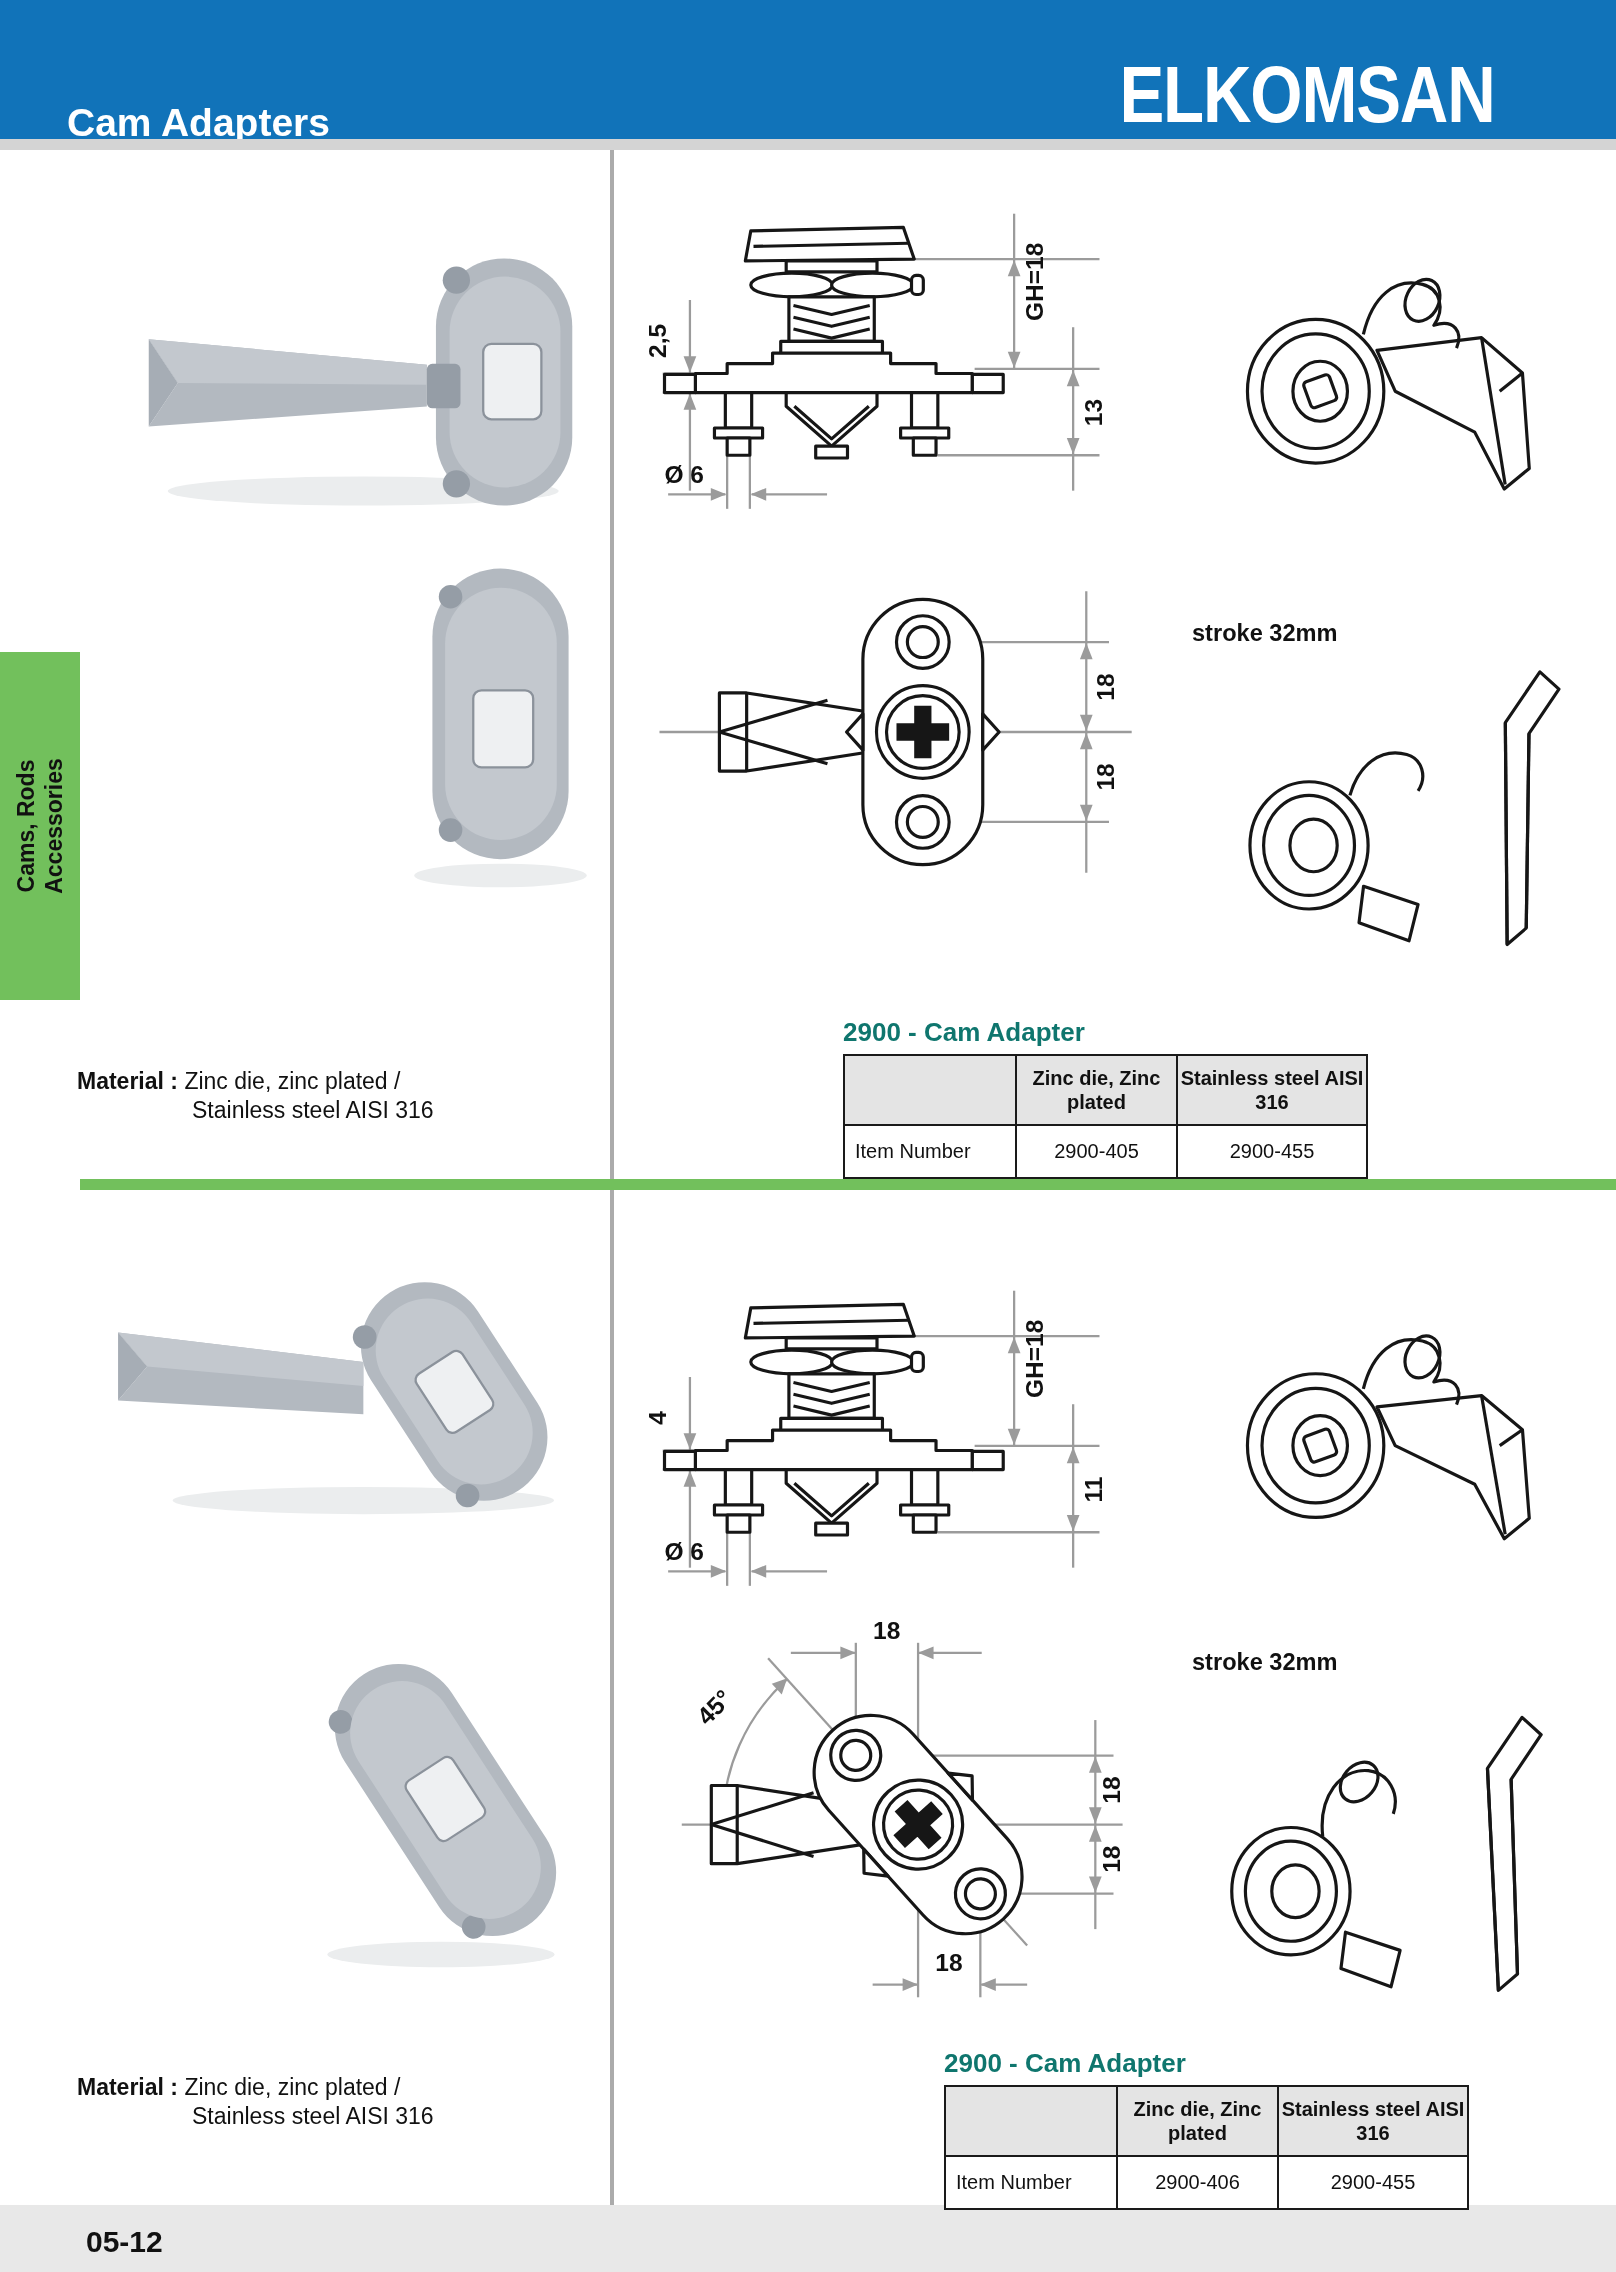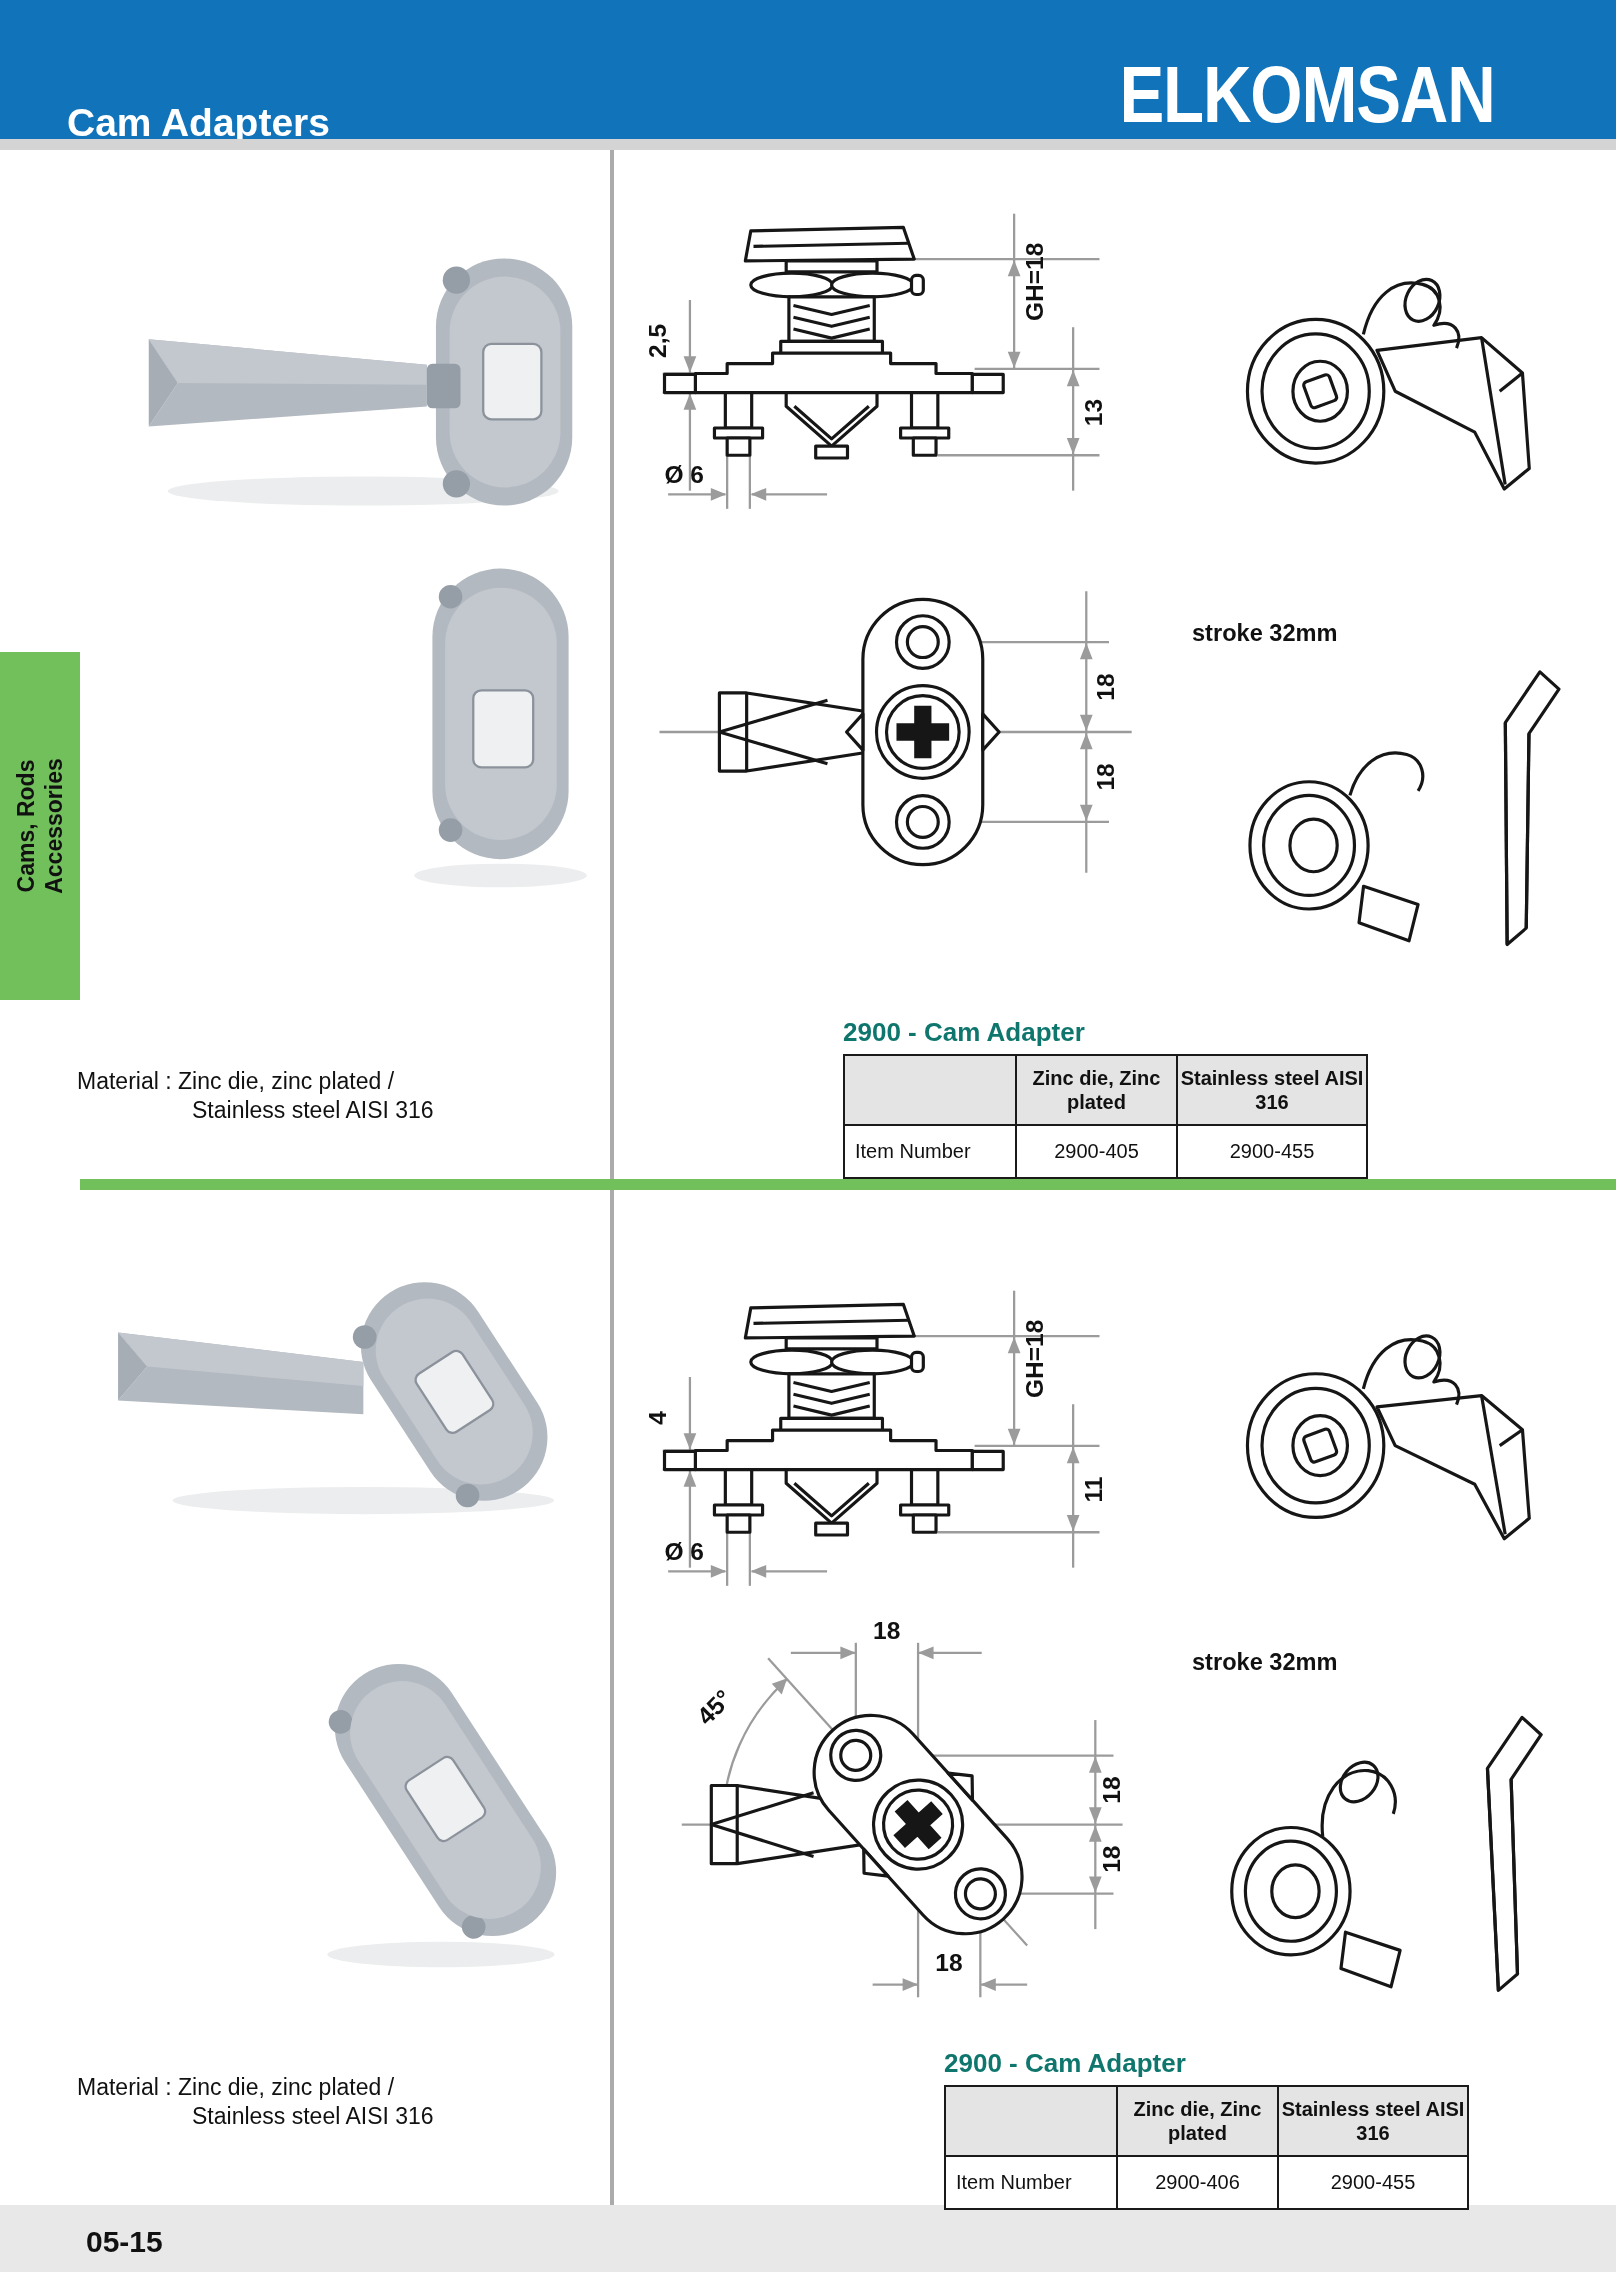--- a/index.html
+++ b/index.html
@@ -18,21 +18,21 @@
   
   .side-tab{left:0;top:652px;width:80px;height:348px;background:#72c05c;}
   .side-tab-inner{position:absolute;left:50%;top:50%;width:348px;
         transform:translate(-50%,-50%) rotate(-90deg);text-align:center;
         font-weight:bold;font-size:23px;line-height:28px;color:#111;}
   
   .footer{left:0;top:2205px;width:1616px;height:80px;background:#e8e8e8;}
   .page-num{left:86px;top:2225px;font-size:30px;font-weight:bold;color:#111;}
   
   .material{font-size:23px;line-height:29px;color:#111;white-space:nowrap;}
-  .material .lbl{font-weight:normal;}
+  .material .lbl{font-weight:bold;}
   .material .l2{margin-left:115px;}
   
   .prod-heading{font-size:26px;font-weight:bold;color:#0f766e;white-space:nowrap;}
   table.tbl{border-collapse:collapse;table-layout:fixed;}
   .tbl td{border:2.3px solid #1a1a1a;font-size:20px;color:#111;text-align:center;vertical-align:middle;}
   .tbl .hdr td{background:#e4e4e4;font-weight:bold;height:66px;line-height:24.5px;}
   .tbl .bdy td{background:#fff;height:49px;}
   .tbl .rowlabel{text-align:left;padding-left:10px;}
   .tbl .c0{width:159px;} .tbl .c1{width:157px;} .tbl .c2{width:186px;}
   
@@ -63,21 +63,21 @@
   <div class="abs green-divider"></div>
 
   <div class="abs side-tab">
     <div class="side-tab-inner">
       <div>Cams, Rods</div>
       <div>Accessories</div>
     </div>
   </div>
 
   <div class="abs footer"></div>
-  <div class="abs page-num">05-15</div>
+  <div class="abs page-num">05-12</div>
 
   <div class="abs" style="left:136px;top:250px;width:459px;height:264px;">
     <svg viewBox="0 0 1010 580" width="459" height="264">
       <ellipse class="phs" cx="500" cy="530" rx="430" ry="32"></ellipse>
       <rect class="ph0" x="660" y="18" width="300" height="544" rx="150"></rect>
       <circle class="ph2" cx="705" cy="66" r="30"></circle>
       <circle class="ph2" cx="705" cy="514" r="30"></circle>
       <rect class="ph1" x="690" y="58" width="244" height="464" rx="122"></rect>
       <path class="ph0" d="M28,196 L640,252 L640,344 L28,388 L92,292 Z"></path>
       <path class="ph1" d="M28,196 L640,252 L640,296 L92,292 Z"></path>

